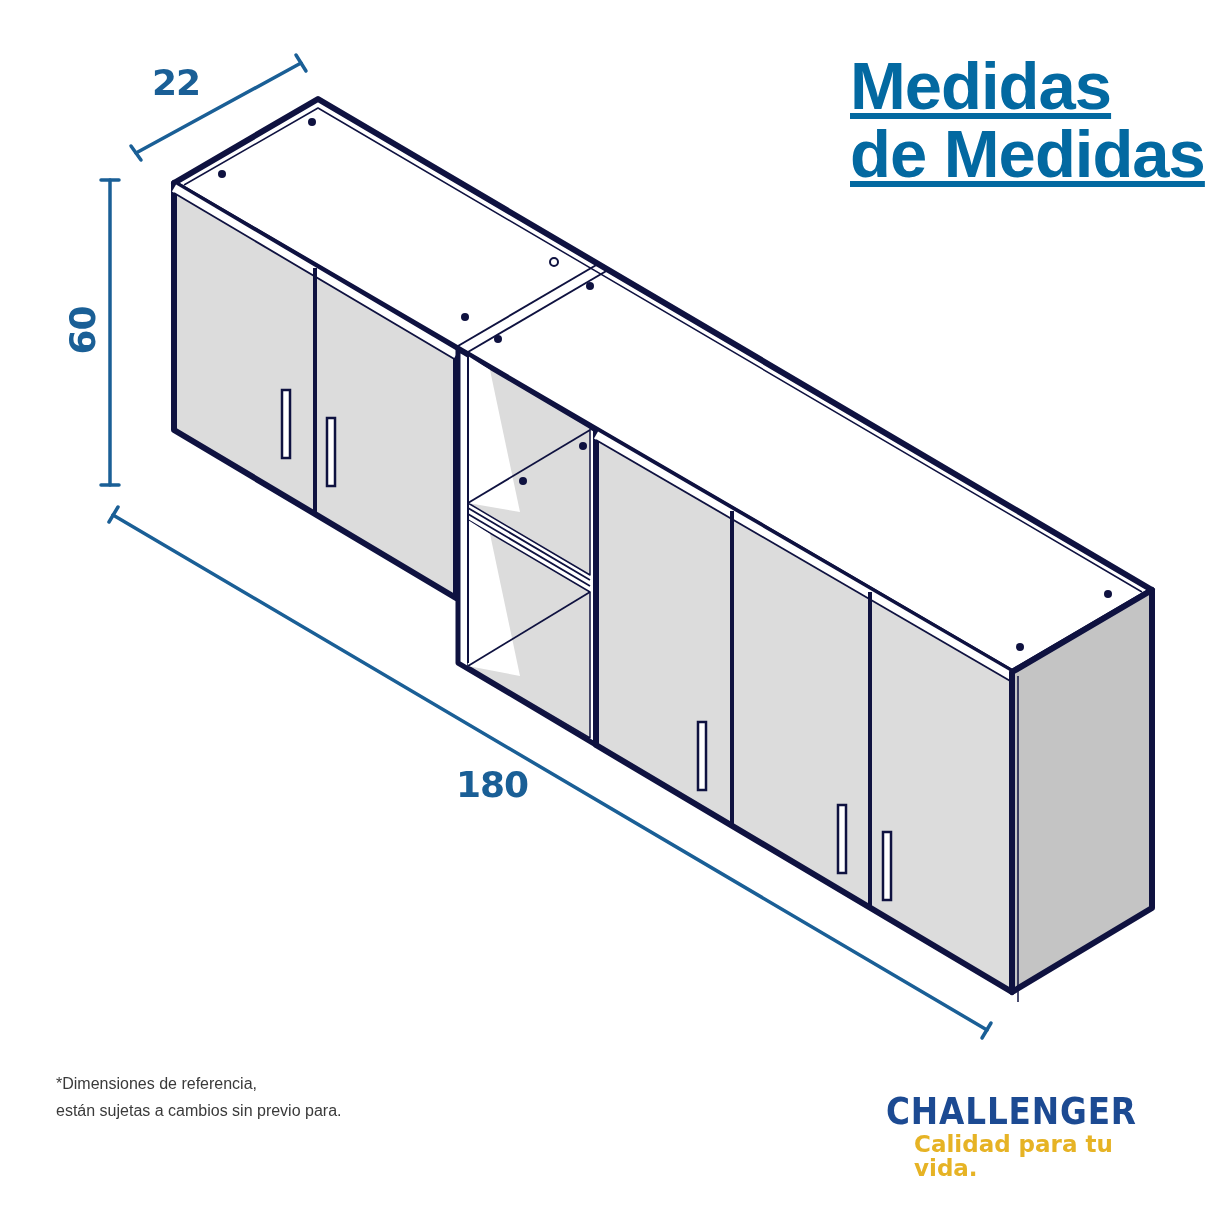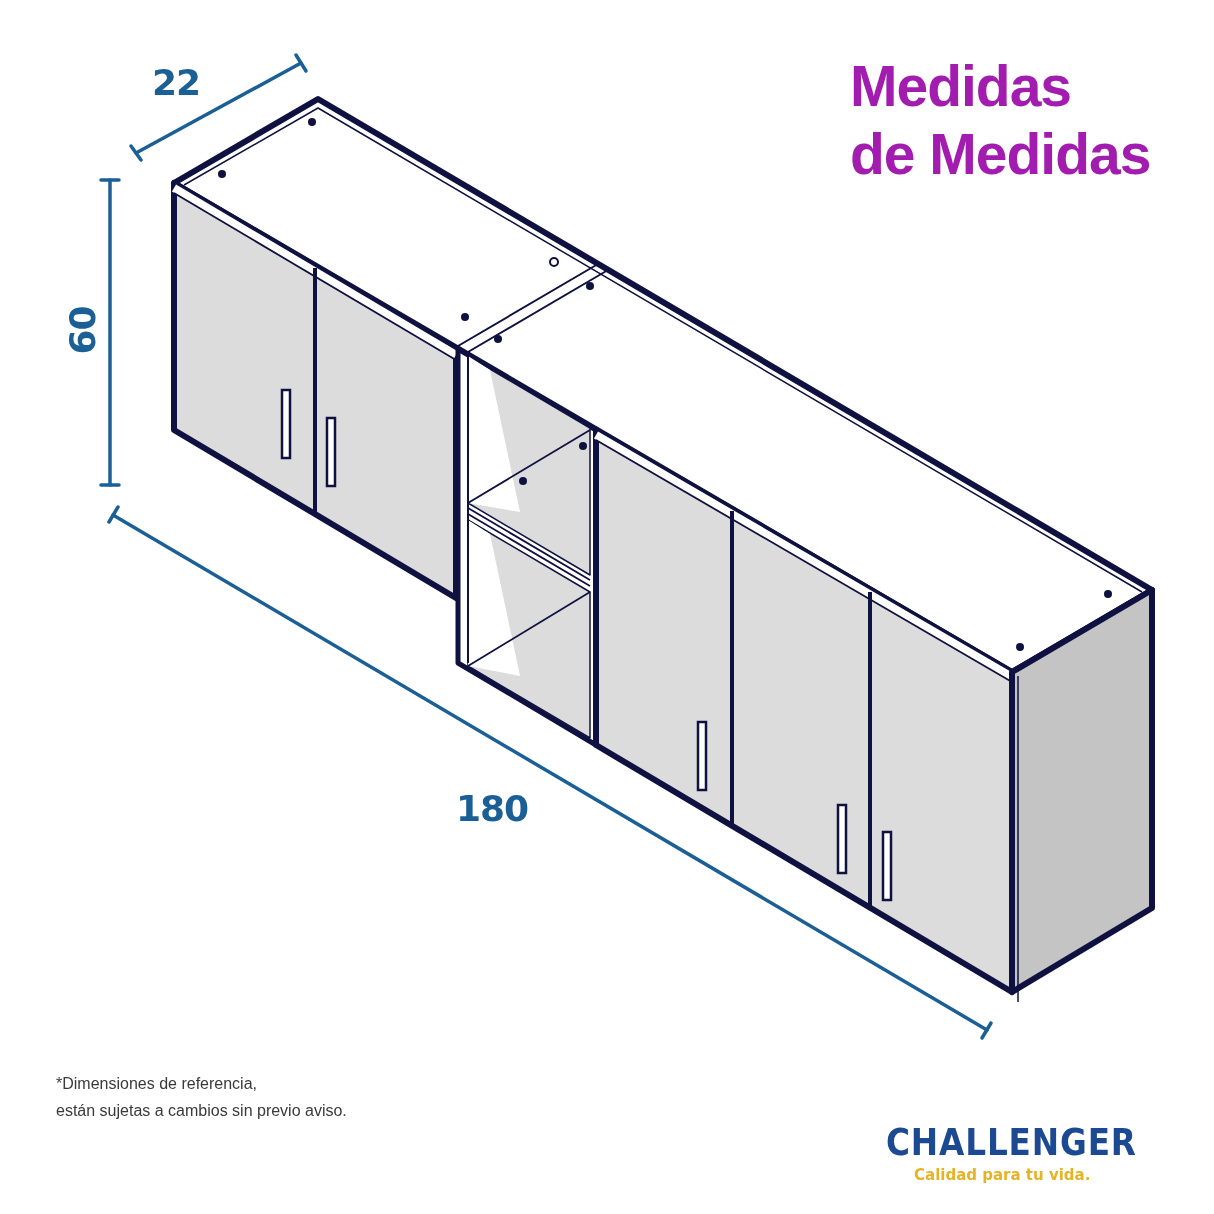--- a/index.html
+++ b/index.html
@@ -1,29 +1,29 @@
 <!DOCTYPE html>
 <html><head>
   <meta charset="utf-8">
   <style>
     html, body { margin: 0; padding: 0; background: #ffffff; }
     body { width: 1214px; height: 1214px; position: relative; overflow: hidden; font-family: "DejaVu Sans", sans-serif; }
     .canvas { position: absolute; left: 0; top: 0; width: 1214px; height: 1214px; }
-    .title { position: absolute; left: 850px; top: 52px; color: #a21caf; font-family: "Liberation Sans", sans-serif; font-weight: bold; font-size: 57px; line-height: 68px; letter-spacing: -1px; }
+    .title { position: absolute; left: 850px; top: 52px; color: #0369a1; font-family: "Liberation Sans", sans-serif; font-weight: bold; font-size: 67px; line-height: 68px; letter-spacing: -1px; text-decoration: underline; }
     .title span { display: block; }
     .dim-label { position: absolute; color: #1a5f96; font-family: "DejaVu Sans", sans-serif; font-weight: bold; font-size: 36px; letter-spacing: -1px; }
     .dim-31 { left: 152px; top: 62px; }
     .dim-60 { left: 52px; top: 310px; transform: rotate(-90deg); transform-origin: center; width: 60px; text-align: center; }
-    .dim-180 { left: 456px; top: 788px; }
+    .dim-180 { left: 456px; top: 764px; }
     .footer-note { position: absolute; left: 56px; top: 1070px; color: #3a3a3a; }
     .footer-title { font-family: "Liberation Sans", sans-serif; font-weight: bold; font-size: 33px; line-height: 38px; }
     .footer-line { font-family: "Liberation Sans", sans-serif; font-size: 16px; line-height: 27px; }
-    .brand { position: absolute; left: 886px; top: 1090px; width: 270px; text-align: left; margin-top: 31px; }
+    .brand { position: absolute; left: 886px; top: 1090px; width: 270px; text-align: left; }
     .brand-name { color: #1c4a92; font-family: "DejaVu Sans", sans-serif; font-weight: bold; font-size: 38px; line-height: 42px; letter-spacing: 1px; transform: scaleX(0.86); transform-origin: left; display: inline-block; }
-    .brand-tag { color: #e6b325; font-family: "DejaVu Sans", sans-serif; font-weight: bold; font-size: 15px; line-height: 24px; margin-left: 28px; display: block; }
+    .brand-tag { color: #e6b325; font-family: "DejaVu Sans", sans-serif; font-weight: bold; font-size: 23px; line-height: 24px; margin-left: 28px; display: block; }
   </style>
 </head>
 <body>
 
 <svg class="canvas" viewBox="0 0 1214 1214" xmlns="http://www.w3.org/2000/svg">
 
   <g stroke="#1a5f96" stroke-width="3.5" fill="none" stroke-linecap="round">
 
     <line x1="136" y1="153" x2="301" y2="63"></line>
     <line x1="131" y1="146" x2="141" y2="160"></line>
@@ -104,19 +104,19 @@
   <span>Medidas</span>
   <span>de Medidas</span>
 </div>
 
 <div class="dim-label dim-31">22</div>
 <div class="dim-label dim-60">60</div>
 <div class="dim-label dim-180">180</div>
 
 <div class="footer-note">
   <div class="footer-line">*Dimensiones de referencia,</div>
-  <div class="footer-line">están sujetas a cambios sin previo aviso.</div>
+  <div class="footer-line">están sujetas a cambios sin previo para.</div>
 </div>
 
 <div class="brand">
   <span class="brand-name">CHALLENGER</span>
   <span class="brand-tag">Calidad para tu vida.</span>
 </div>
 
 </body></html>

